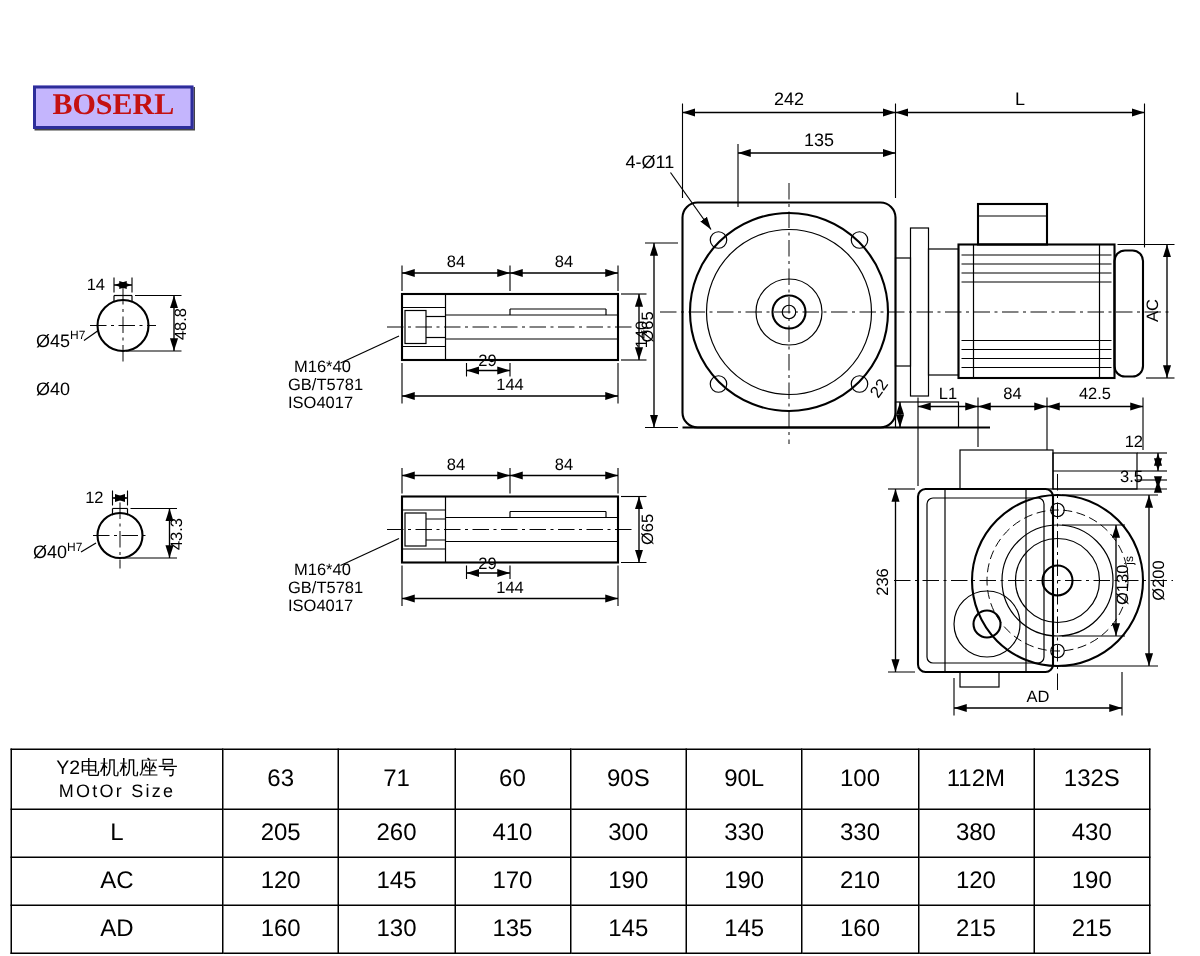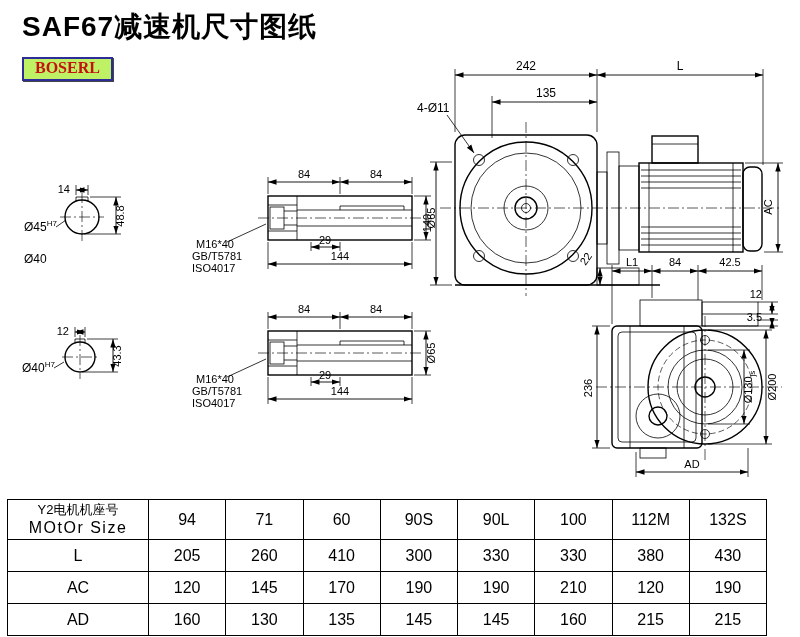--- a/index.html
+++ b/index.html
@@ -1,46 +1,45 @@
 <!DOCTYPE html>
 <html><head>
 <meta charset="utf-8">
 <style>
   html,body{margin:0;padding:0;background:#fff;}
   .sheet{position:relative;width:800px;height:637px;background:#fff;overflow:hidden;
          font-family:"Liberation Sans","DejaVu Sans",sans-serif;color:#000;}
   .title{position:absolute;left:22px;top:8px;font-size:28px;font-weight:700;letter-spacing:1px;}
   .logo{position:absolute;left:22px;top:57px;border:2px solid #2d2d9a;box-shadow:1px 1px 0 #444;
         padding:0 11px 2px;font-family:"Liberation Serif","DejaVu Serif",serif;
-        font-size:16px;color:#c41111;font-weight:600;background:#bef264;}
+        font-size:20px;color:#c41111;font-weight:600;background:#c4b5fd;}
   svg.draw{position:absolute;left:0;top:0;}
   svg .out{stroke:#000;stroke-width:1.4;fill:none;}
   svg .thin{stroke:#000;stroke-width:0.8;fill:none;}
   svg .ext{stroke:#000;stroke-width:0.75;fill:none;}
   svg .dl{stroke:#000;stroke-width:0.9;fill:none;marker-start:url(#ar);marker-end:url(#ar);}
   svg .ldr{stroke:#000;stroke-width:0.8;fill:none;marker-end:url(#ar);}
   svg .cl{stroke:#000;stroke-width:0.65;fill:none;stroke-dasharray:11 3 2 3;}
   svg .bc{stroke:#000;stroke-width:0.65;fill:none;stroke-dasharray:6 3;}
   svg text{font-family:"Liberation Sans","DejaVu Sans",sans-serif;font-size:11px;fill:#000;}
   svg text.lg{font-size:12px;}
   svg tspan.sup{font-size:8px;}
   table.dims{position:absolute;left:7px;top:499px;width:760px;border-collapse:collapse;
              table-layout:fixed;text-align:center;font-size:16px;}
   table.dims th,table.dims td{border:1.6px solid #000;font-weight:400;padding:0;}
   table.dims tr{height:32px;}
   table.dims tr.head{height:40px;}
   .hlbl1{font-size:13px;line-height:1.25;}
-  .hlbl2{font-size:16px;letter-spacing:1.5px;line-height:1.2;}
+  .hlbl2{font-size:12px;letter-spacing:1.5px;line-height:1.2;}
 </style>
 </head>
 <body>
 
 <div class="sheet">
 
-  <div class="title">SAF67减速机尺寸图纸</div>
   <div class="logo">BOSERL</div>
 
   <svg class="draw" width="800" height="497" viewBox="0 0 800 497">
     <defs>
       <marker id="ar" markerUnits="userSpaceOnUse" markerWidth="9" markerHeight="8" refX="8.5" refY="4" orient="auto-start-reverse">
         <path d="M8.5,4 L0,1.3 L0,6.7 Z" fill="#000"></path>
       </marker>
     </defs>
 
     <g>
@@ -301,21 +300,21 @@
         <col>
         <col>
         <col>
     </colgroup>
     <tbody>
         <tr class="head">
       <th>
         <div class="hlbl1">Y2电机机座号</div>
         <div class="hlbl2">MOtOr Size</div>
       </th>
-      <td>94</td>
+      <td>63</td>
       <td>71</td>
       <td>60</td>
       <td>90S</td>
       <td>90L</td>
       <td>100</td>
       <td>112M</td>
       <td>132S</td>
     </tr>
     <tr>
       <th>L</th>

